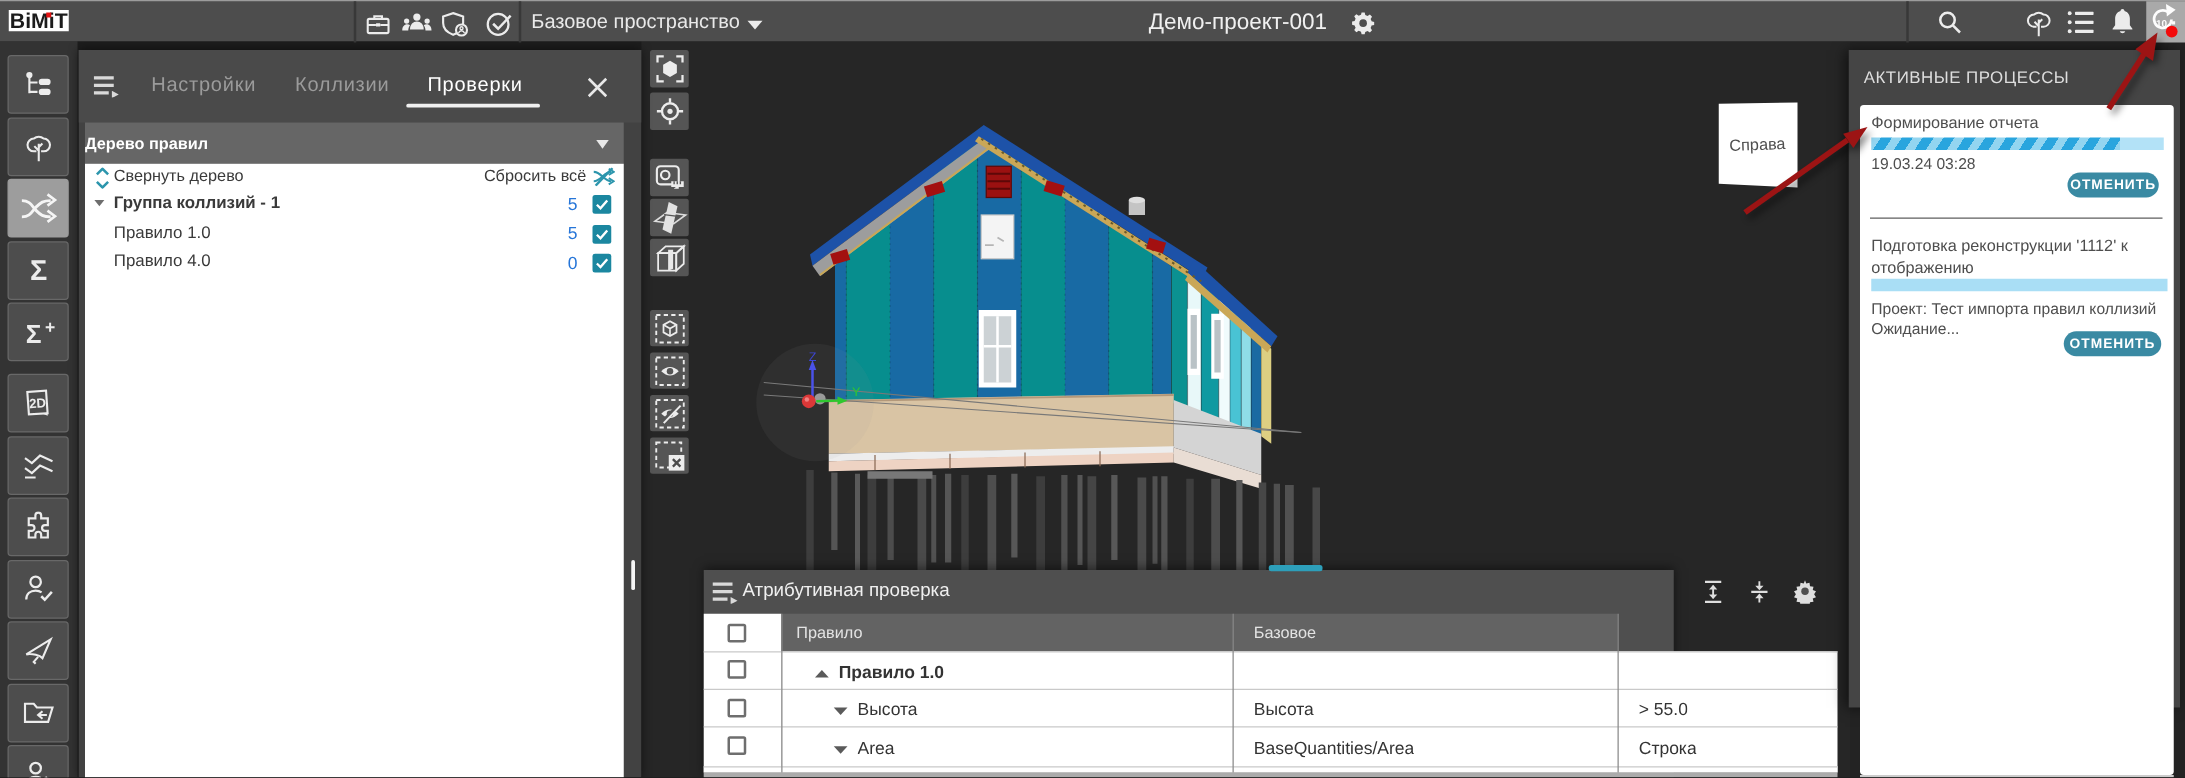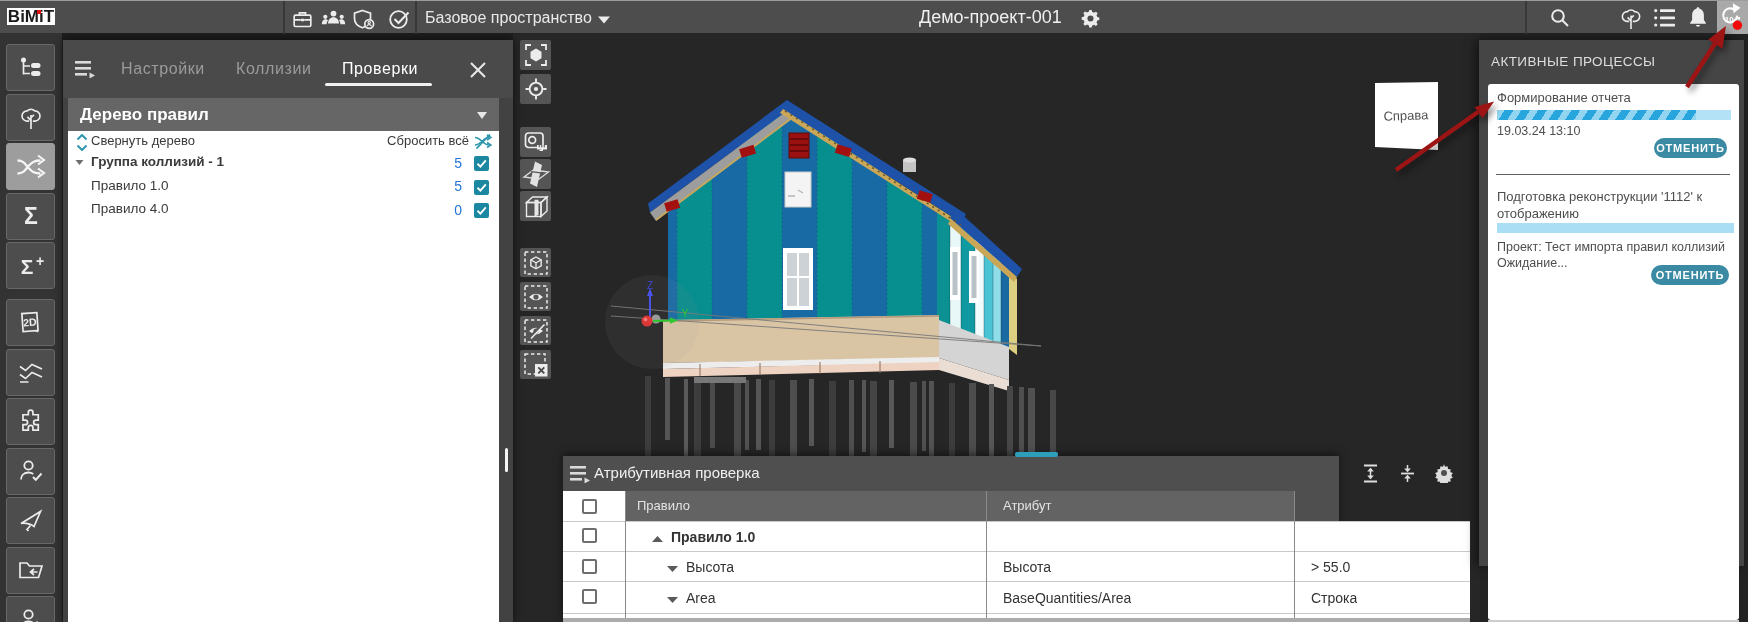--- a/index.html
+++ b/index.html
@@ -21,21 +21,21 @@
 .sbox { position:absolute; left:6px; width:49px; height:47px; background:#4d4d4d; border:1px solid #686868; border-radius:3px; }
 .sbox.active { background:#9d9d9d; border-color:#9d9d9d; }
 .sbox svg { position:absolute; left:50%; top:50%; transform:translate(-50%,-50%); }
 
 
 #lpanel { left:63px; top:40px; width:450px; height:582px; background:#424242; z-index:10; box-shadow:0 0 8px rgba(0,0,0,0.6); }
 #lp-tabs { position:absolute; left:0; top:0; width:450px; height:58px; background:#4a4a4a; }
 .tab { position:absolute; top:20px; font-size:16px; letter-spacing:0.6px; color:#9b9b9b; }
 .tab.on { color:#ffffff; }
 #tab-underline { position:absolute; left:262px; top:43px; width:107px; height:3px; background:#f0f0f0; border-radius:2px; }
-#lp-tree-hdr { position:absolute; left:5px; top:58px; width:431px; height:33px; background:#666666; color:#fff; font-weight:bold; font-size:17px; line-height:33px; padding-left:12px; }
+#lp-tree-hdr { position:absolute; left:5px; top:58px; width:431px; height:33px; background:#666666; color:#fff; font-weight:bold; font-size:13px; line-height:33px; }
 #lp-white { position:absolute; left:5px; top:91px; width:431px; height:491px; background:#ffffff; }
 .teal { color:#2d96ad; }
 .cnt { position:absolute; color:#2575d8; font-size:14px; text-align:right; width:20px; }
 .cbx { position:absolute; width:15px; height:15px; background:#1b87a0; border-radius:2px; }
 .trow { position:absolute; font-size:13.5px; color:#3a3a3a; }
 
 
 .mbox { position:absolute; left:520px; width:31px; height:30px; background:#555555; border-radius:2px; z-index:5; }
 .mbox svg { position:absolute; left:50%; top:50%; transform:translate(-50%,-50%); }
 
@@ -572,21 +572,21 @@
           </g>
         </svg>
     <svg style="position:absolute;left:871px;top:7px" width="20" height="20" viewBox="0 0 20 20">
           <path d="M10,1.2 l1,2.6 2.6,-0.6 0.4,2.8 2.8,0.4 -0.6,2.6 2.6,1 -1.5,2.4 1.5,2.4 -2.6,1 0.6,2.6 -2.8,0.4 -0.4,2.8 -2.6,-0.6 -1,2.6 -1,-2.6 -2.6,0.6 -0.4,-2.8 -2.8,-0.4 0.6,-2.6 -2.6,-1 1.5,-2.4 -1.5,-2.4 2.6,-1 -0.6,-2.6 2.8,-0.4 0.4,-2.8 2.6,0.6 z" fill="#dedede"></path>
           <circle cx="10" cy="10" r="3" fill="#4f4f4f"></circle>
         </svg>
   </div>
 
   <div class="abs" style="left:0;top:35px;width:62px;height:127px;background:#fff"></div>
   <div class="abs hdr-cell bp-cell" style="left:62px;top:35px;width:361px;height:30px;padding-left:12px">Правило</div>
-  <div class="abs hdr-cell bp-cell" style="left:423px;top:35px;width:308px;height:30px;padding-left:17px">Атрибут</div>
+  <div class="abs hdr-cell bp-cell" style="left:423px;top:35px;width:308px;height:30px;padding-left:17px">Базовое</div>
   <div class="abs" style="left:62px;top:65px;width:845px;height:97px;background:#fff"></div>
   <div class="abs" style="left:0;top:157px;width:907px;height:5px;background:#fff"></div>
   <div class="abs" style="left:0;top:162px;width:907px;height:4px;background:#ababab"></div>
 
   <div class="abs" style="left:0;top:64.5px;width:907px;height:1px;background:#c9c9c9"></div>
   <div class="abs" style="left:0;top:95px;width:907px;height:1px;background:#c9c9c9"></div>
   <div class="abs" style="left:0;top:125px;width:907px;height:1px;background:#c9c9c9"></div>
   <div class="abs" style="left:0;top:156.5px;width:907px;height:1px;background:#c9c9c9"></div>
   <div class="colline" style="left:62px"></div>
   <div class="colline" style="left:423px"></div>
@@ -616,21 +616,21 @@
 </div>
 
 <div id="rpanel" class="abs">
   <div id="rp-title">АКТИВНЫЕ ПРОЦЕССЫ</div>
   <div id="rp-card">
     <div class="rp-text" style="top:6px">Формирование отчета</div>
     <div class="rp-bar" style="top:26px">
           <div style="position:absolute;left:0;top:0;width:199px;height:10px;background:repeating-linear-gradient(123deg,#93d5f0 0 6.5px,#29a5de 6.5px 14px)"></div>
           <div style="position:absolute;left:199px;top:0;width:35px;height:10px;background:#b3e2f7"></div>
         </div>
-    <div class="rp-text" style="top:40px;font-size:12.5px">19.03.24 13:10</div>
+    <div class="rp-text" style="top:40px;font-size:12.5px">19.03.24 03:28</div>
     <div class="rp-btn" style="left:166px;top:54px;width:73px">ОТМЕНИТЬ</div>
     <div style="position:absolute;left:8px;top:90px;width:234px;height:1px;background:#5f5f5f"></div>
     <div class="rp-text" style="top:104px;line-height:17px">Подготовка реконструкции '1112' к<br>отображению</div>
     <div class="rp-bar" style="top:139px;width:237px;background:#a9def5"></div>
     <div class="rp-text" style="top:155px;font-size:12.5px;line-height:16px">Проект: Тест импорта правил коллизий<br>Ожидание...</div>
     <div class="rp-btn" style="left:163px;top:181px;width:78px">ОТМЕНИТЬ</div>
   </div>
   <div style="position:absolute;left:9px;top:580px;width:251px;height:2px;background:#cccccc"></div>
 </div>
 

